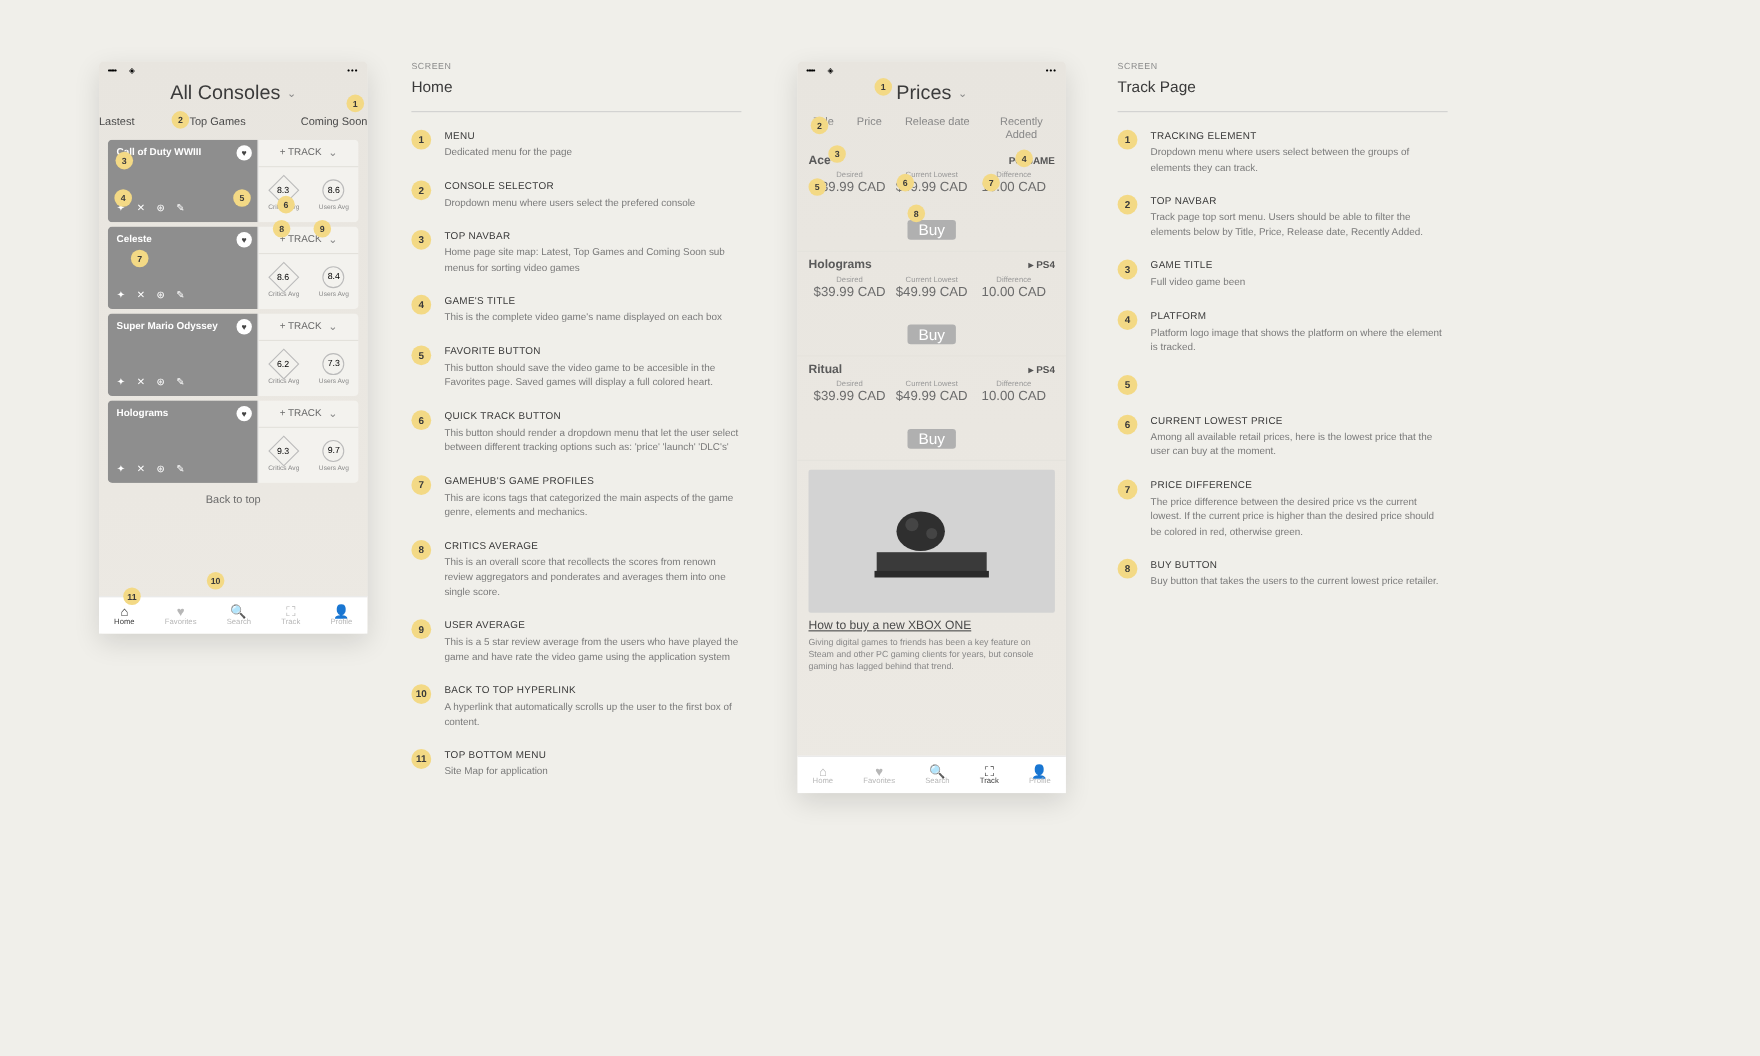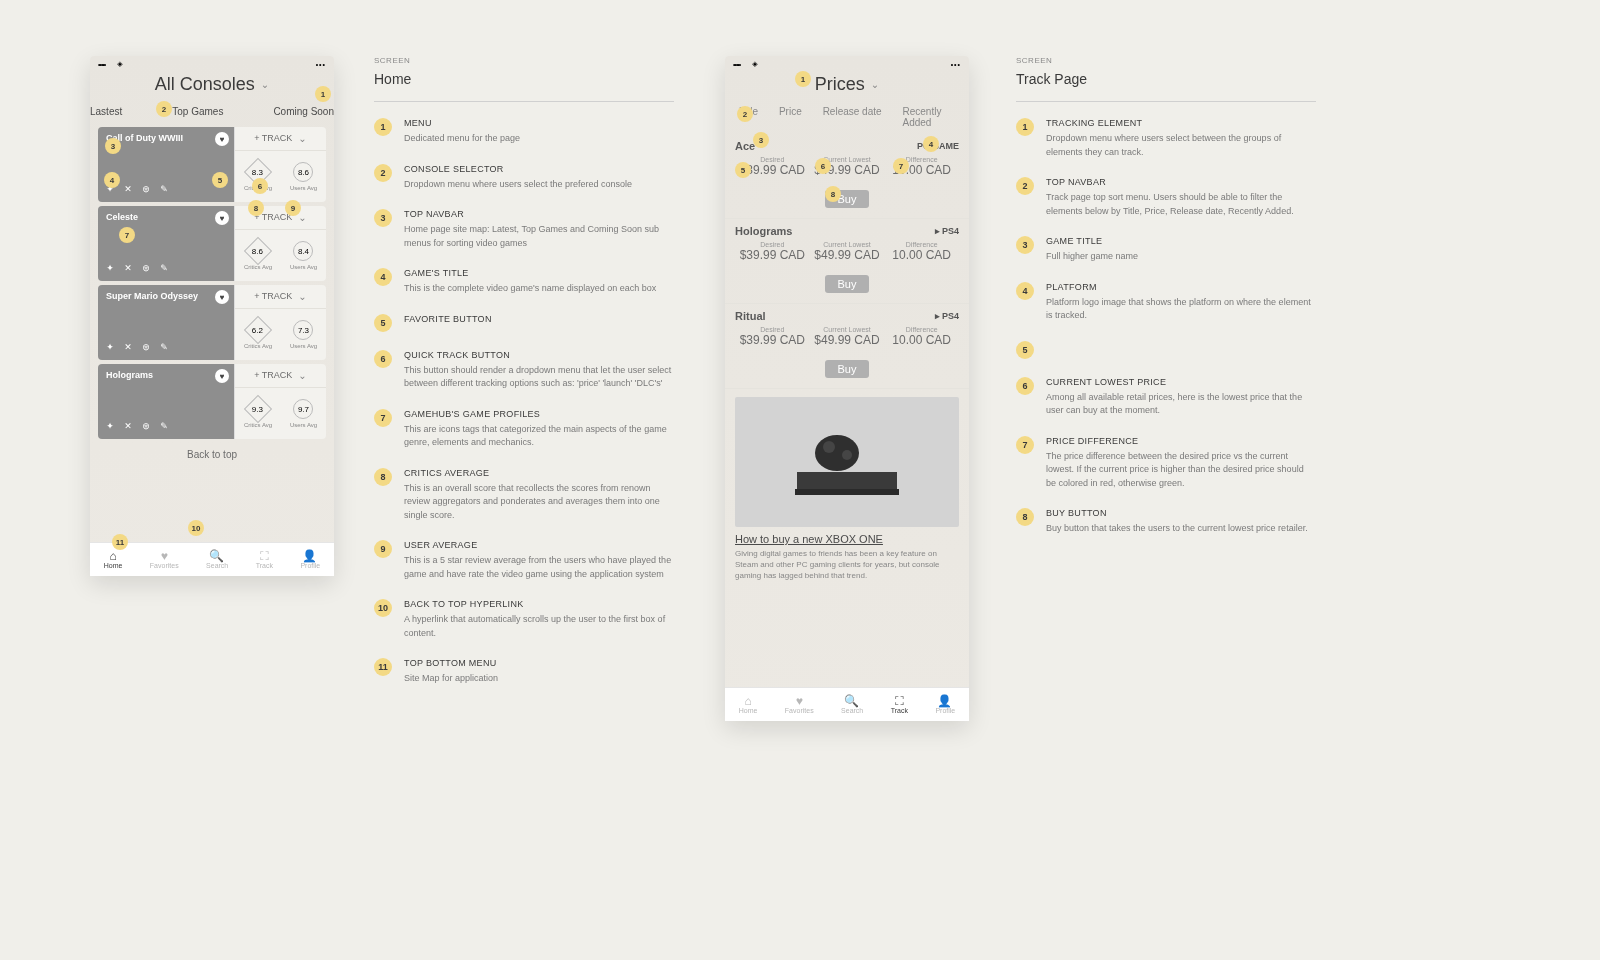--- a/index.html
+++ b/index.html
@@ -59,21 +59,21 @@
 
 .ptabs{display:flex;justify-content:space-around;font-size:10px;color:#888;padding:3px 4px 6px}
 .price-row{padding:6px 10px 10px;border-bottom:1px solid #e5e3dd}
 .pr-head{display:flex;justify-content:space-between;align-items:center}
 .pr-title{font-size:11px;font-weight:600;color:#5a5a5a;}
 .pr-plat{font-size:9px;color:#555;font-weight:600}
 .pr-cols{display:flex;justify-content:space-between;margin-top:4px}
 .pr-col{text-align:center;flex:1}
 .pr-col .lab{font-size:7px;color:#999}
 .pr-col .val{font-size:12px;color:#6b6b6b}
-.buy{display:block;margin:13px auto 0;width:44px;height:18px;background:#b0b0b0;color:#fff;border:none;border-radius:3px;font-size:11px}
+.buy{display:block;margin:23px auto 0;width:44px;height:18px;background:#b0b0b0;color:#fff;border:none;border-radius:3px;font-size:14px}
 .article{padding:8px 10px}
 .art-img{width:100%;height:130px;background:#d3d3d3;border-radius:2px;display:flex;align-items:center;justify-content:center}
 .art-title{font-size:11px;color:#4a4a4a;text-decoration:underline;margin:6px 0 3px}
 .art-desc{font-size:8px;color:#888;line-height:1.4}
 </style>
 </head>
 <body>
 
 <div class="canvas">
 
@@ -282,20 +282,21 @@
     <div class="badge">4</div>
     <div class="note-body">
       <div class="note-title">GAME'S TITLE</div>
       <div class="note-desc">This is the complete video game's name displayed on each box</div>
     </div>
   </div>
         <div class="note">
     <div class="badge">5</div>
     <div class="note-body">
       <div class="note-title">FAVORITE BUTTON</div>
+      <div class="note-desc">This button should save the video game to be accesible in the Favorites page. Saved games will display a full colored heart.</div>
     </div>
   </div>
         <div class="note">
     <div class="badge">6</div>
     <div class="note-body">
       <div class="note-title">QUICK TRACK BUTTON</div>
       <div class="note-desc">This button should render a dropdown menu that let the user select between different tracking options such as: 'price' 'launch' 'DLC's'</div>
     </div>
   </div>
         <div class="note">
@@ -343,21 +344,21 @@
     <span class="more">•••</span>
   </div>
   <div class="phone-title">
     <span>Prices</span>
     <span class="chev">⌄</span>
   </div>
   <div class="ptabs">
     <span>Title</span>
     <span>Price</span>
     <span>Release date</span>
-    <span style="text-align:left;max-width:52px">Recently Added</span>
+    <span style="text-align:center;max-width:52px">Recently Added</span>
   </div>
   <div id="p2-rows">
         <div class="price-row">
     <div class="pr-head">
       <span class="pr-title">Ace</span>
       <span class="pr-plat">PC GAME</span>
     </div>
     <div class="pr-cols">
       <div class="pr-col">
               <div class="lab">Desired</div>
@@ -480,21 +481,21 @@
     <div class="badge">2</div>
     <div class="note-body">
       <div class="note-title">TOP NAVBAR</div>
       <div class="note-desc">Track page top sort menu. Users should be able to filter the elements below by Title, Price, Release date, Recently Added.</div>
     </div>
   </div>
         <div class="note">
     <div class="badge">3</div>
     <div class="note-body">
       <div class="note-title">GAME TITLE</div>
-      <div class="note-desc">Full higher game name</div>
+      <div class="note-desc">Full video game been</div>
     </div>
   </div>
         <div class="note">
     <div class="badge">4</div>
     <div class="note-body">
       <div class="note-title">PLATFORM</div>
       <div class="note-desc">Platform logo image that shows the platform on where the element is tracked.</div>
     </div>
   </div>
         <div class="note">

